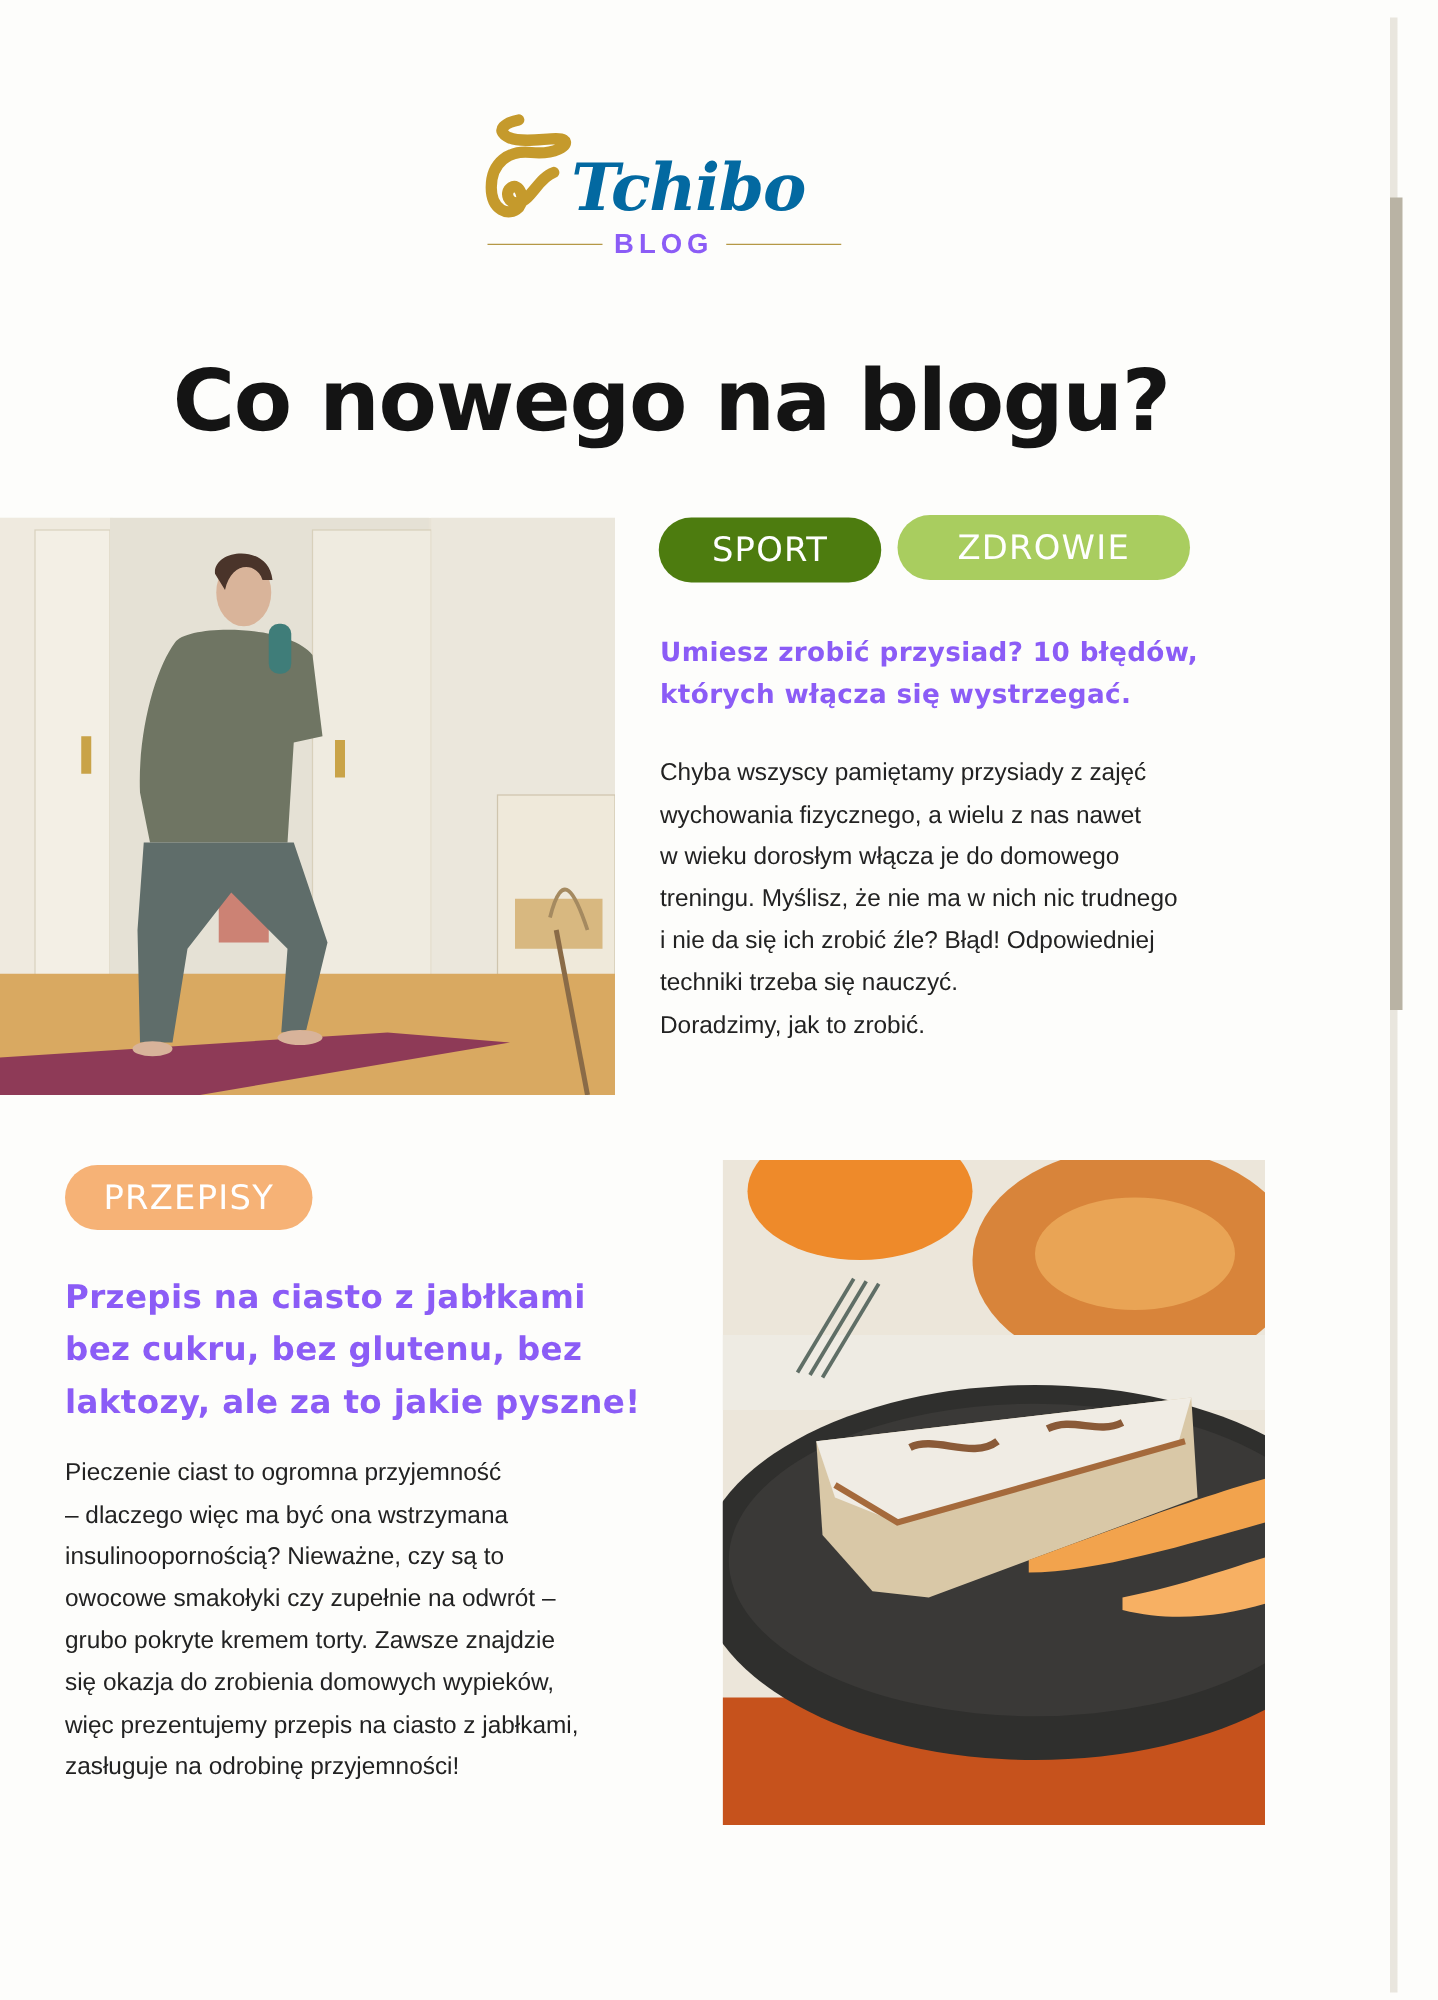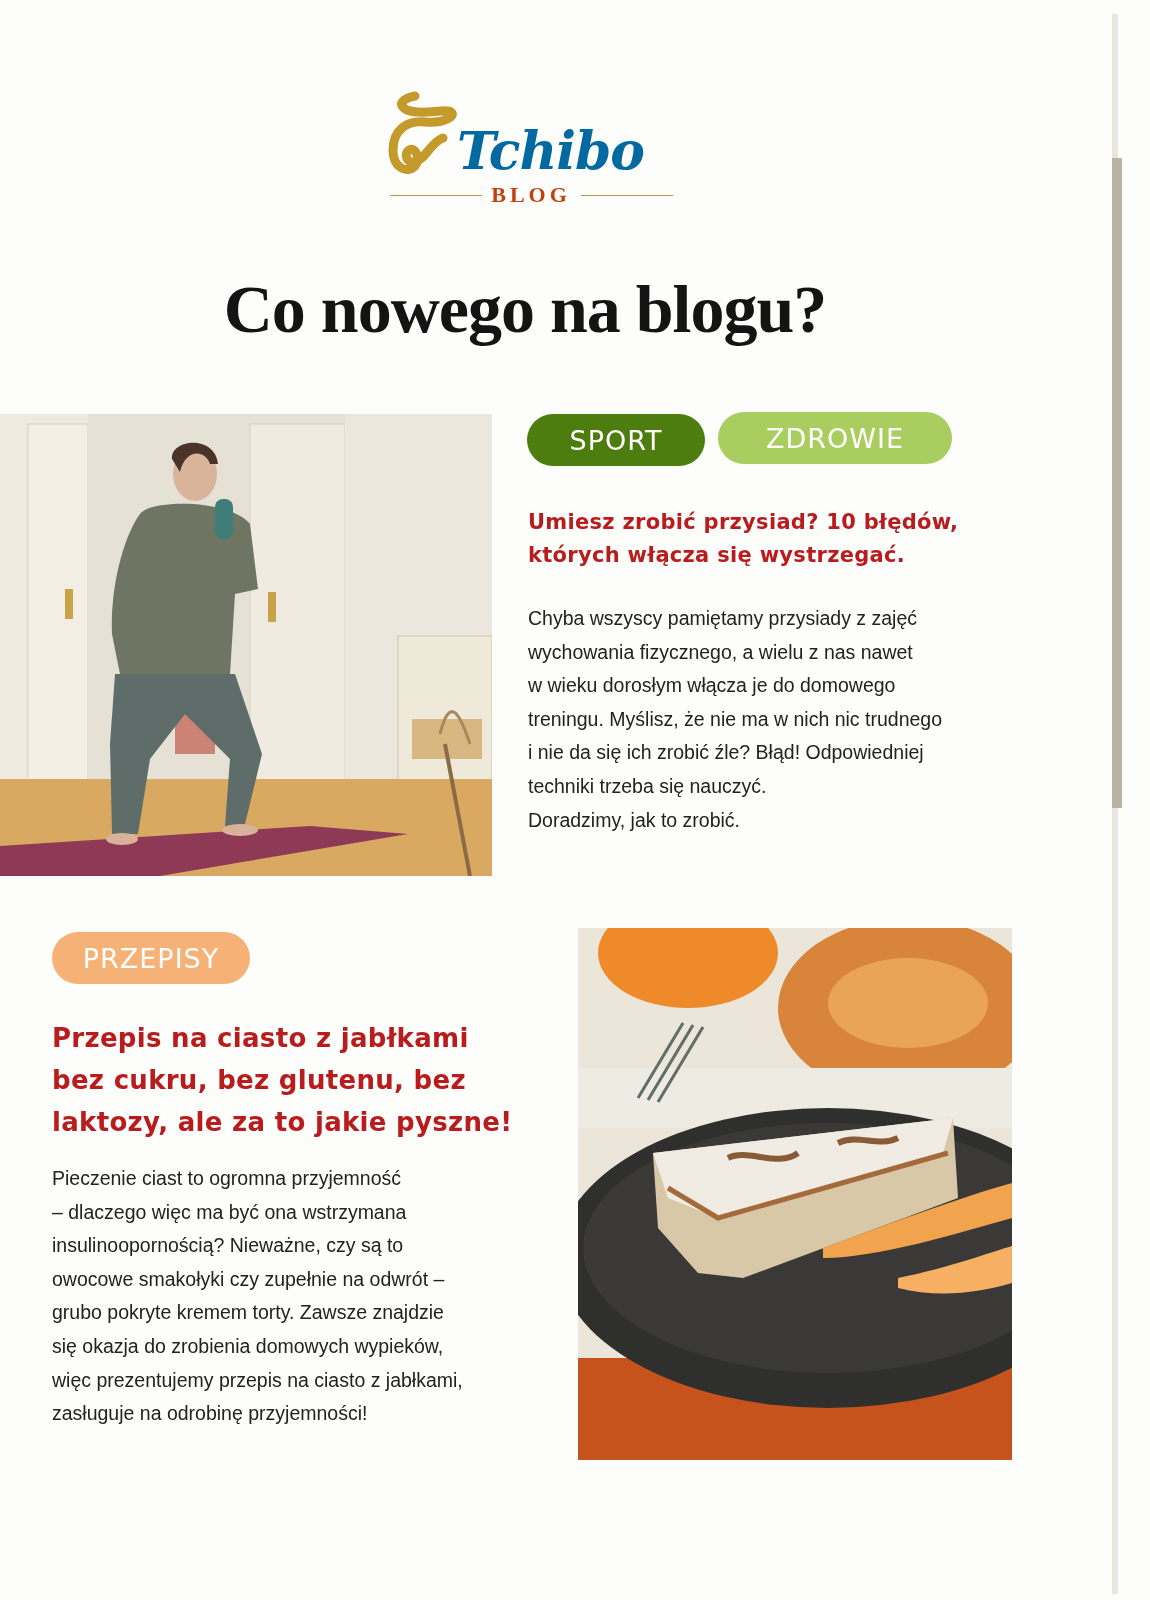--- a/index.html
+++ b/index.html
@@ -22,22 +22,22 @@
     .logo-word {
       position: absolute; left: 72px; top: 30px;
       font-family: "DejaVu Serif", serif; font-style: italic; font-weight: bold;
       font-size: 52px; color: #0369a1; letter-spacing: -1px;
     }
     .logo-cup { position: absolute; left: 0; top: 0; }
     .logo-line { position: absolute; top: 105px; height: 1px; background: #b59846; width: 92px; }
     .logo-line.l { left: 5px; } .logo-line.r { left: 196px; }
     .logo-blog {
       position: absolute; left: 100px; top: 92px; width: 92px; text-align: center;
-      font-family: Liberation Serif, serif; font-weight: bold;
-      font-size: 22px; letter-spacing: 4px; color: #c2410c;
+      font-family: Liberation Sans, sans-serif; font-weight: bold;
+      font-size: 22px; letter-spacing: 4px; color: #8b5cf6;
     }
     
     .page-title {
       position: absolute; left: 0; width: 1050px; top: 270px; text-align: center;
       font-family: "DejaVu Sans", sans-serif; font-weight: bold;
       font-size: 68px; letter-spacing: -1px; color: #141414;
     }
     
     .photo { position: absolute; overflow: hidden; }
     .photo-sport { left: 0; top: 414px; width: 492px; height: 462px; }
@@ -47,21 +47,21 @@
       position: absolute; height: 52px; border-radius: 26px; color: #fff;
       font-family: "DejaVu Sans", sans-serif; font-size: 27px;
       display: flex; align-items: center; justify-content: center; letter-spacing: 1px;
     }
     .pill-sport { left: 527px; top: 414px; width: 178px; background: #4d7c0f; }
     .pill-health { left: 718px; top: 412px; width: 234px; background: #a9cd5f; }
     .pill-recipes { left: 52px; top: 932px; width: 198px; background: #f6b276; }
     
     .headline {
       position: absolute; font-family: "DejaVu Sans", sans-serif; font-weight: bold;
-      color: #b91c1c; margin: 0;
+      color: #8b5cf6; margin: 0;
     }
     .headline-sport { left: 528px; top: 506px; width: 520px; font-size: 21px; line-height: 33px; letter-spacing: 0.3px; }
     .headline-food { left: 52px; top: 1017px; width: 520px; font-size: 26px; line-height: 42px; letter-spacing: 0.3px; }
     .body-text {
       position: absolute; font-family: "Liberation Sans", sans-serif; color: #222;
       font-size: 19.5px; line-height: 33.6px; margin: 0;
     }
     .body-sport { left: 528px; top: 602px; width: 500px; }
     .body-food { left: 52px; top: 1162px; width: 500px; }
     .body-text span { display: block; white-space: nowrap; }
@@ -75,21 +75,21 @@
 <div class="logo">
   <svg class="logo-cup" width="80" height="100" viewBox="0 0 80 100">
     <path d="M30 6 C 20 8, 10 14, 22 20 C 36 26, 60 18, 66 22 C 72 26, 58 34, 40 32 C 22 30, 8 40, 8 60 C 8 78, 22 84, 30 76 C 36 68, 30 56, 24 60 C 18 64, 22 74, 30 72 C 40 70, 46 52, 58 48" fill="none" stroke="#c59a2c" stroke-width="9" stroke-linecap="round"></path>
   </svg>
   <div class="logo-word">Tchibo</div>
   <div class="logo-line l"></div>
   <div class="logo-blog">BLOG</div>
   <div class="logo-line r"></div>
 </div>
 
-<h1 class="page-title" style="margin:0;font-family:Liberation Serif, serif;">Co nowego na blogu?</h1>
+<h1 class="page-title" style="margin:12px;">Co nowego na blogu?</h1>
 
 <div class="photo photo-sport">
   <svg width="492" height="462" viewBox="0 0 492 462">
     <rect width="492" height="462" fill="#e8e3d6"></rect>
     <rect x="0" y="0" width="90" height="370" fill="#efeadf"></rect>
     <rect x="28" y="10" width="60" height="360" fill="#f3efe5" stroke="#d9d2bf"></rect>
     <rect x="88" y="0" width="255" height="370" fill="#e5e1d5"></rect>
     <rect x="250" y="10" width="95" height="360" fill="#efebe0" stroke="#d8d0bb"></rect>
     <rect x="65" y="175" width="8" height="30" fill="#c9a348"></rect>
     <rect x="268" y="178" width="8" height="30" fill="#c9a348"></rect>

